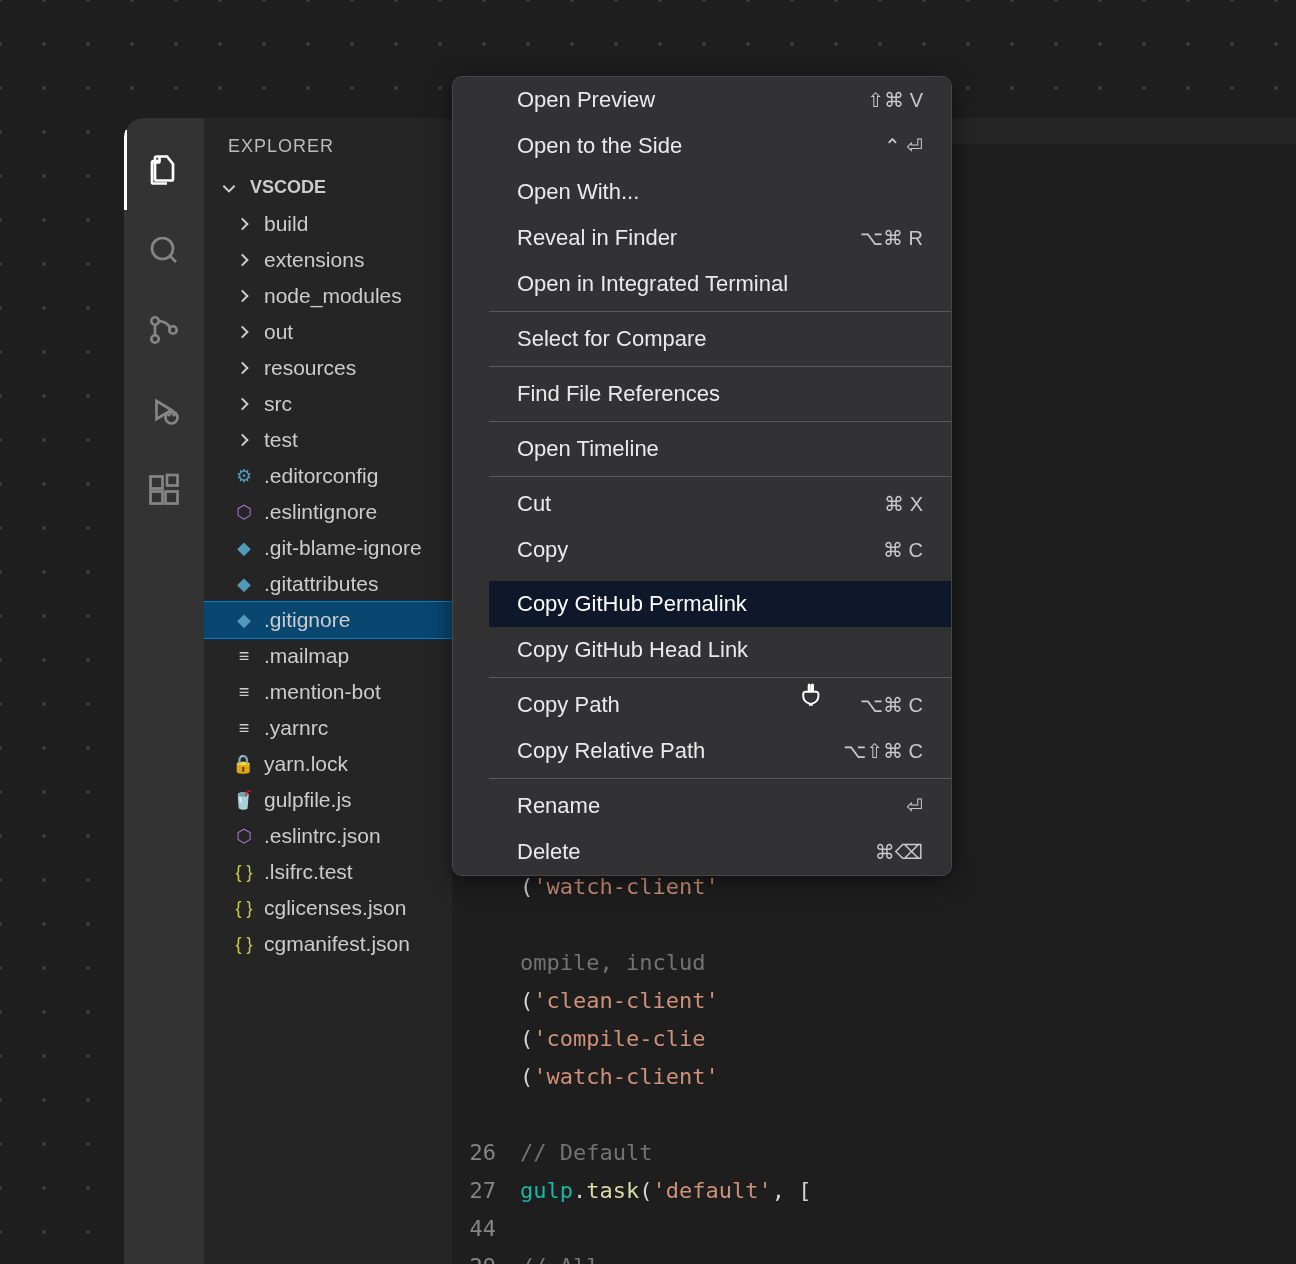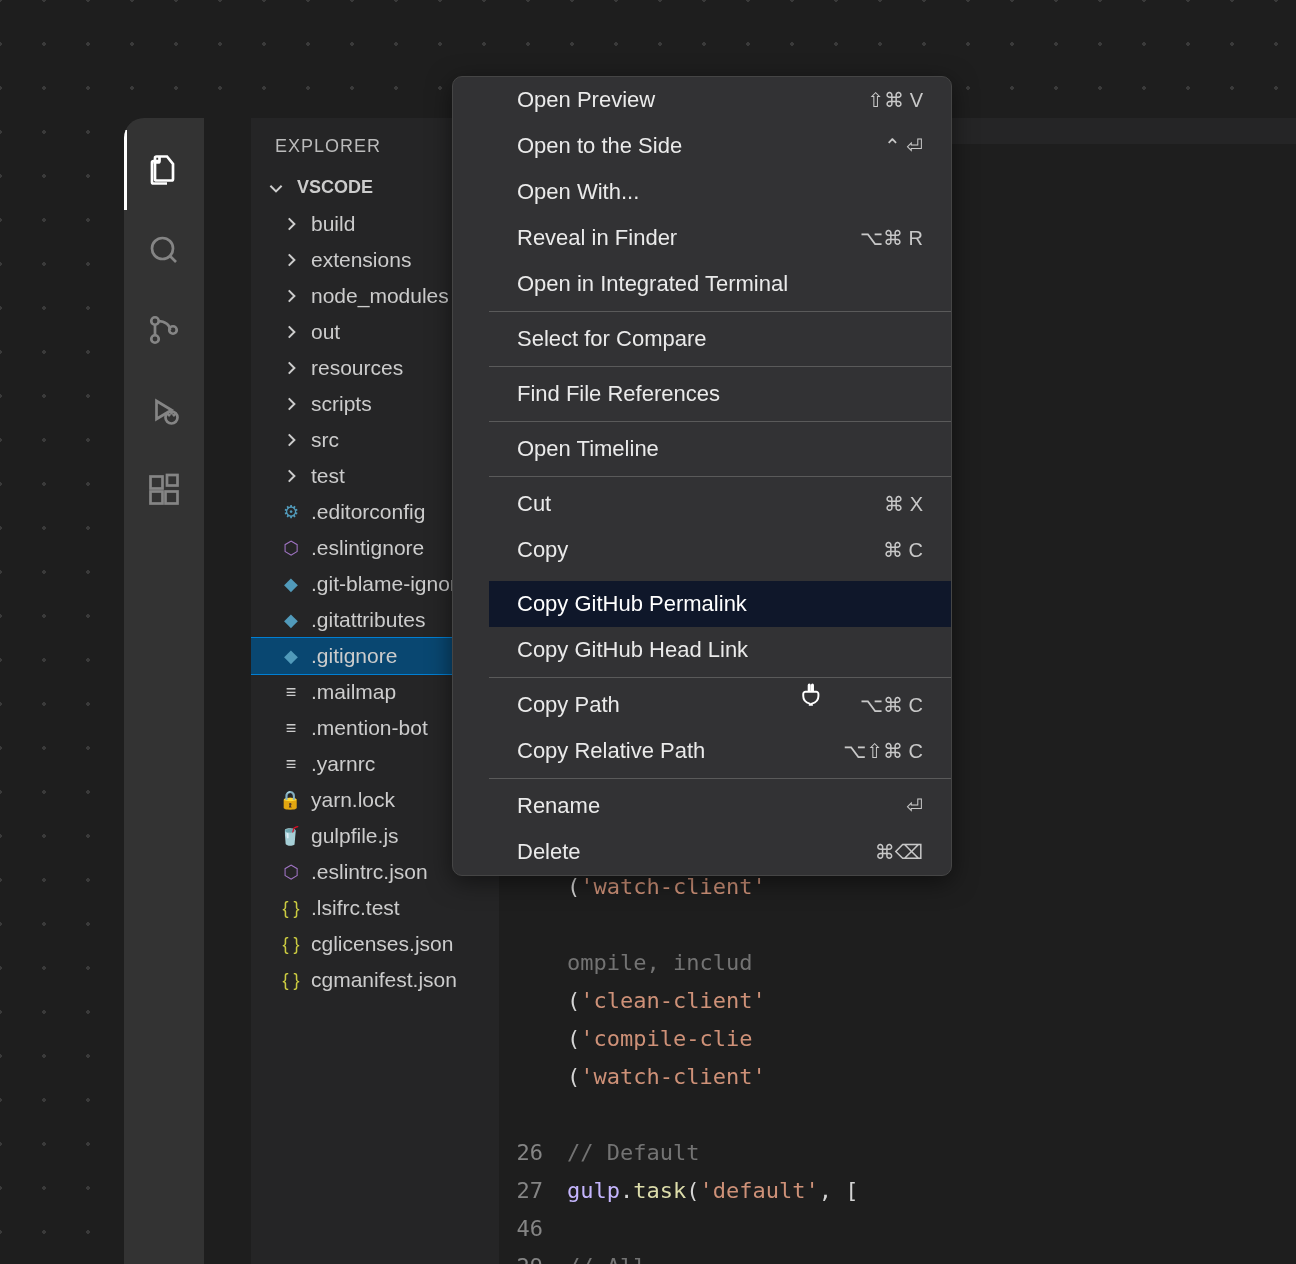--- a/index.html
+++ b/index.html
@@ -59,21 +59,20 @@
   width: 3px;
   background: #ffffff;
 }
 .activity-item svg { width: 36px; height: 36px; }
 .sidebar {
   width: 248px;
   background: #252526;
   display: flex;
   flex-direction: column;
   font-size: 20px;
-  margin-left: 47px;
 }
 .sidebar-header {
   padding: 18px 24px 12px;
   font-size: 18px;
   letter-spacing: 1px;
   color: #bbbbbb;
 }
 .project-header {
   padding: 8px 8px 8px 16px;
   display: flex;
@@ -135,21 +134,21 @@
 }
 .gutter {
   width: 68px;
   text-align: right;
   color: #858585;
   padding-right: 24px;
 }
 .code { flex: 1; white-space: pre; color: #d4d4d4; }
 .tok-comment { color: #737373; }
 .tok-string { color: #ce9178; }
-.tok-var { color: #c4b5fd; }
+.tok-var { color: #14b8a6; }
 .tok-type { color: #4ec9b0; }
 .tok-func { color: #dcdcaa; }
 .tok-sep { color: #808080; }
 
 .context-menu {
   position: absolute;
   left: 452px;
   top: 76px;
   width: 500px;
   background: #323234;
@@ -281,28 +280,20 @@
             </svg>
           </span>
           <span>resources</span>
         </div>
         <div class="tree-row">
           <span class="icon chev">
             <svg class="chev-right-svg" viewBox="0 0 16 16">
               <path d="M6 3l5 5-5 5"></path>
             </svg>
           </span>
-          <span>scripts</span>
-        </div>
-        <div class="tree-row">
-          <span class="icon chev">
-            <svg class="chev-right-svg" viewBox="0 0 16 16">
-              <path d="M6 3l5 5-5 5"></path>
-            </svg>
-          </span>
           <span>src</span>
         </div>
         <div class="tree-row">
           <span class="icon chev">
             <svg class="chev-right-svg" viewBox="0 0 16 16">
               <path d="M6 3l5 5-5 5"></path>
             </svg>
           </span>
           <span>test</span>
         </div>
@@ -422,21 +413,21 @@
           <div>&nbsp;</div>
           <div>&nbsp;</div>
           <div>&nbsp;</div>
           <div>&nbsp;</div>
           <div>&nbsp;</div>
           <div>&nbsp;</div>
           <div>&nbsp;</div>
           <div>&nbsp;</div>
           <div>26</div>
           <div>27</div>
-          <div>46</div>
+          <div>44</div>
           <div>29</div>
         </div>
       <div class="code" id="code"><div><span class="tok-sep">-----------------------</span></div><div><span class="tok-comment">ight (c) Micro</span></div><div><span class="tok-comment">sed under the </span></div><div><span class="tok-sep">-----------------------</span></div><div>&nbsp;</div><div><span class="tok-string">ct'</span><span>;</span></div><div>&nbsp;</div><div><span class="tok-comment">se max listene</span></div><div><span class="tok-string">events'</span><span>).</span><span class="tok-type">Event</span></div><div>&nbsp;</div><div><span class="tok-var">p</span><span> = </span><span class="tok-func">require</span><span>(</span><span class="tok-string">'g</span></div><div><span class="tok-var">l</span><span> = </span><span class="tok-func">require</span><span>(</span><span class="tok-string">'.</span></div><div><span class="tok-var">h</span><span> = </span><span class="tok-func">require</span><span>(</span><span class="tok-string">'p</span></div><div><span class="tok-var">pilation</span><span> = </span><span class="tok-func">re</span></div><div>&nbsp;</div><div><span class="tok-comment">ompile for dev</span></div><div><span>(</span><span class="tok-string">'clean-client'</span></div><div><span>(</span><span class="tok-string">'compile-clie</span></div><div><span>(</span><span class="tok-string">'watch-client'</span></div><div>&nbsp;</div><div><span class="tok-comment">ompile, includ</span></div><div><span>(</span><span class="tok-string">'clean-client'</span></div><div><span>(</span><span class="tok-string">'compile-clie</span></div><div><span>(</span><span class="tok-string">'watch-client'</span></div><div>&nbsp;</div><div><span class="tok-comment">// Default</span></div><div><span class="tok-var">gulp</span><span>.</span><span class="tok-func">task</span><span>(</span><span class="tok-string">'default'</span><span>, [</span></div><div>&nbsp;</div><div><span class="tok-comment">// All</span></div></div>
     </div>
   </div>
 
 </div>
 
 <div class="context-menu" id="context-menu">
     <div class="menu-item">

